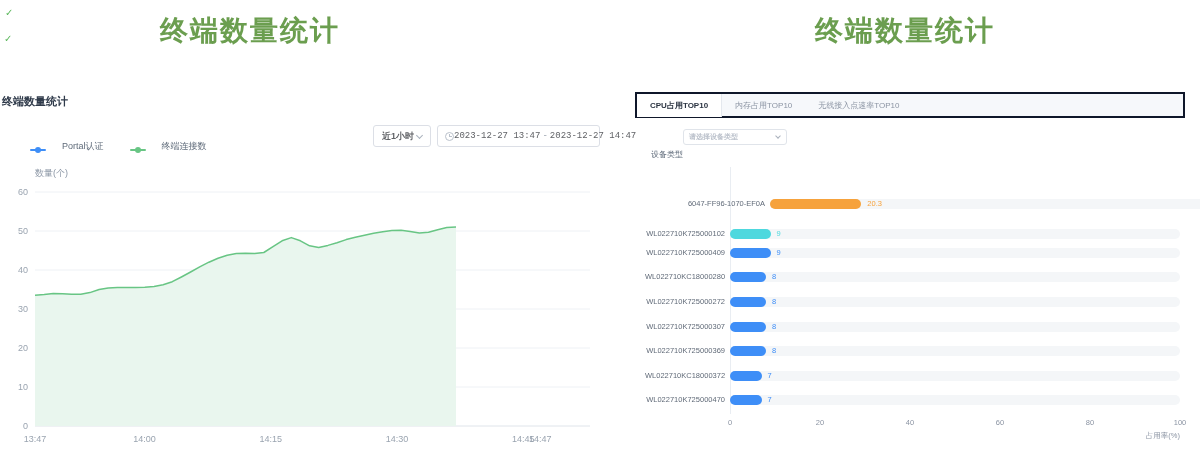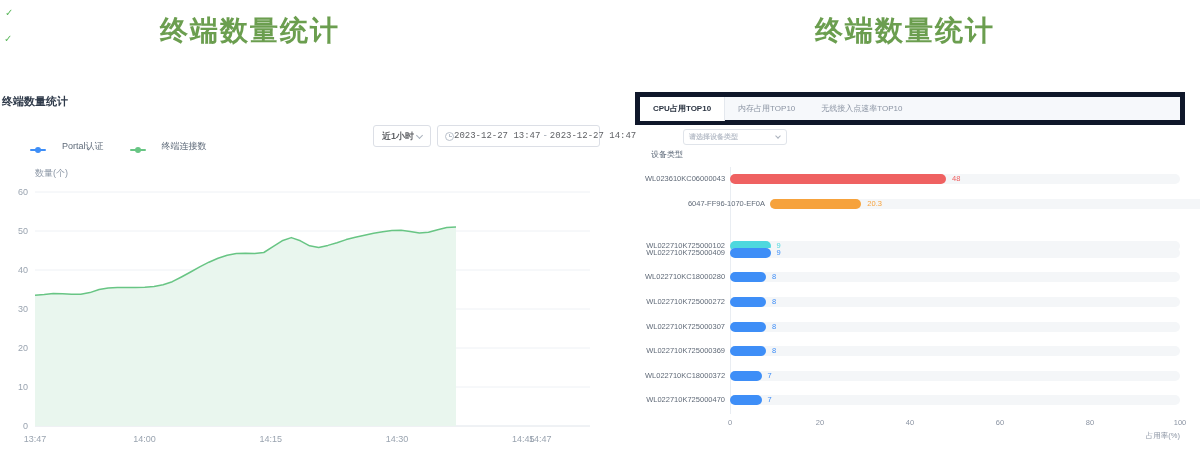--- a/index.html
+++ b/index.html
@@ -31,21 +31,21 @@
   .legend-item { display:flex; align-items:flex-end; gap:16px; cursor:pointer; }
   .lmark { position:relative; width:16px; height:6px; }
   .lmark .line { position:absolute; left:0; top:2px; width:16px; height:2px; border-radius:1px; }
   .lmark .dot  { position:absolute; left:5px; top:0; width:6px; height:6px; border-radius:50%; }
   .legend-item .ltext { font-size:9px; color:#5f6b7a; }
 
   .line-chart-svg { position:absolute; left:0; top:160px; }
 
   
   .right-panel { position:absolute; left:620px; top:0; width:580px; height:456px; }
-  .tabs { position:absolute; left:15px; top:92px; width:550px; height:33px; background:#f6f8fb; border:5px solid #0f172a; display:flex; }
+  .tabs { position:absolute; left:15px; top:92px; width:550px; height:26px; background:#f6f8fb; border:2px solid #0f172a; display:flex; }
   .tab { font-size:8px; color:#8b94a3; line-height:23px; padding:0 13px; cursor:pointer; white-space:nowrap; }
   .tab.active { background:#fff; color:#2b3442; font-weight:bold; border-right:1px solid #e4e8ee; margin-bottom:-1px; }
 
   .filter-label { position:absolute; left:31px; top:133px; font-size:8px; color:#5f6b7a;margin-top:16px; }
   .device-select { left:63px; top:129px; width:104px; height:16px; border-color:#e0e4ea; }
   .device-select .val { font-size:7px; color:#bcc2cc; padding-left:5px; }
   .device-select .chev { width:4px; height:4px; margin-right:6px; }
 
   .barchart { position:absolute; left:25px; top:167px; width:545px; height:280px; }
   .bc-axis { position:absolute; left:85px; top:0; width:1px; height:247px; background:#e9edf2; }
@@ -130,33 +130,27 @@
         <div class="tab">内存占用TOP10</div>
         <div class="tab">无线接入点速率TOP10</div>
       </div>
     <span class="filter-label">设备类型</span>
     <div class="select device-select">
       <span class="val">请选择设备类型</span>
       <i class="chev"></i>
     </div>
     <div class="barchart" id="barChart">
         <div class="bc-axis"></div>
-        <div class="bar-row" style="top: 0px;">
-          <span class="bar-label">WL023610KC06000043</span>
-          <span class="bar-track"></span>
-          <span class="bar-fill" style="width:216px;background:#ef6161"></span>
-          <span class="bar-value" style="left:307px;color:#ef6161">48</span>
-        </div>
         <div class="bar-row" style="top: 24.6px; margin-left: 40px;">
           <span class="bar-label">6047-FF96-1070-EF0A</span>
           <span class="bar-track"></span>
           <span class="bar-fill" style="width:91.35000000000001px;background:#f6a23c"></span>
           <span class="bar-value" style="left:182.35000000000002px;color:#f6a23c">20.3</span>
         </div>
-        <div class="bar-row" style="top: 67px;">
+        <div class="bar-row" style="top: 55px;">
           <span class="bar-label">WL022710K725000102</span>
           <span class="bar-track"></span>
           <span class="bar-fill" style="width:40.5px;background:#4ed8de"></span>
           <span class="bar-value" style="left:131.5px;color:#4ed8de">9</span>
         </div>
         <div class="bar-row" style="top: 73.8px;">
           <span class="bar-label">WL022710K725000409</span>
           <span class="bar-track"></span>
           <span class="bar-fill" style="width:40.5px;background:#3e8ef7"></span>
           <span class="bar-value" style="left:131.5px;color:#3e8ef7">9</span>

